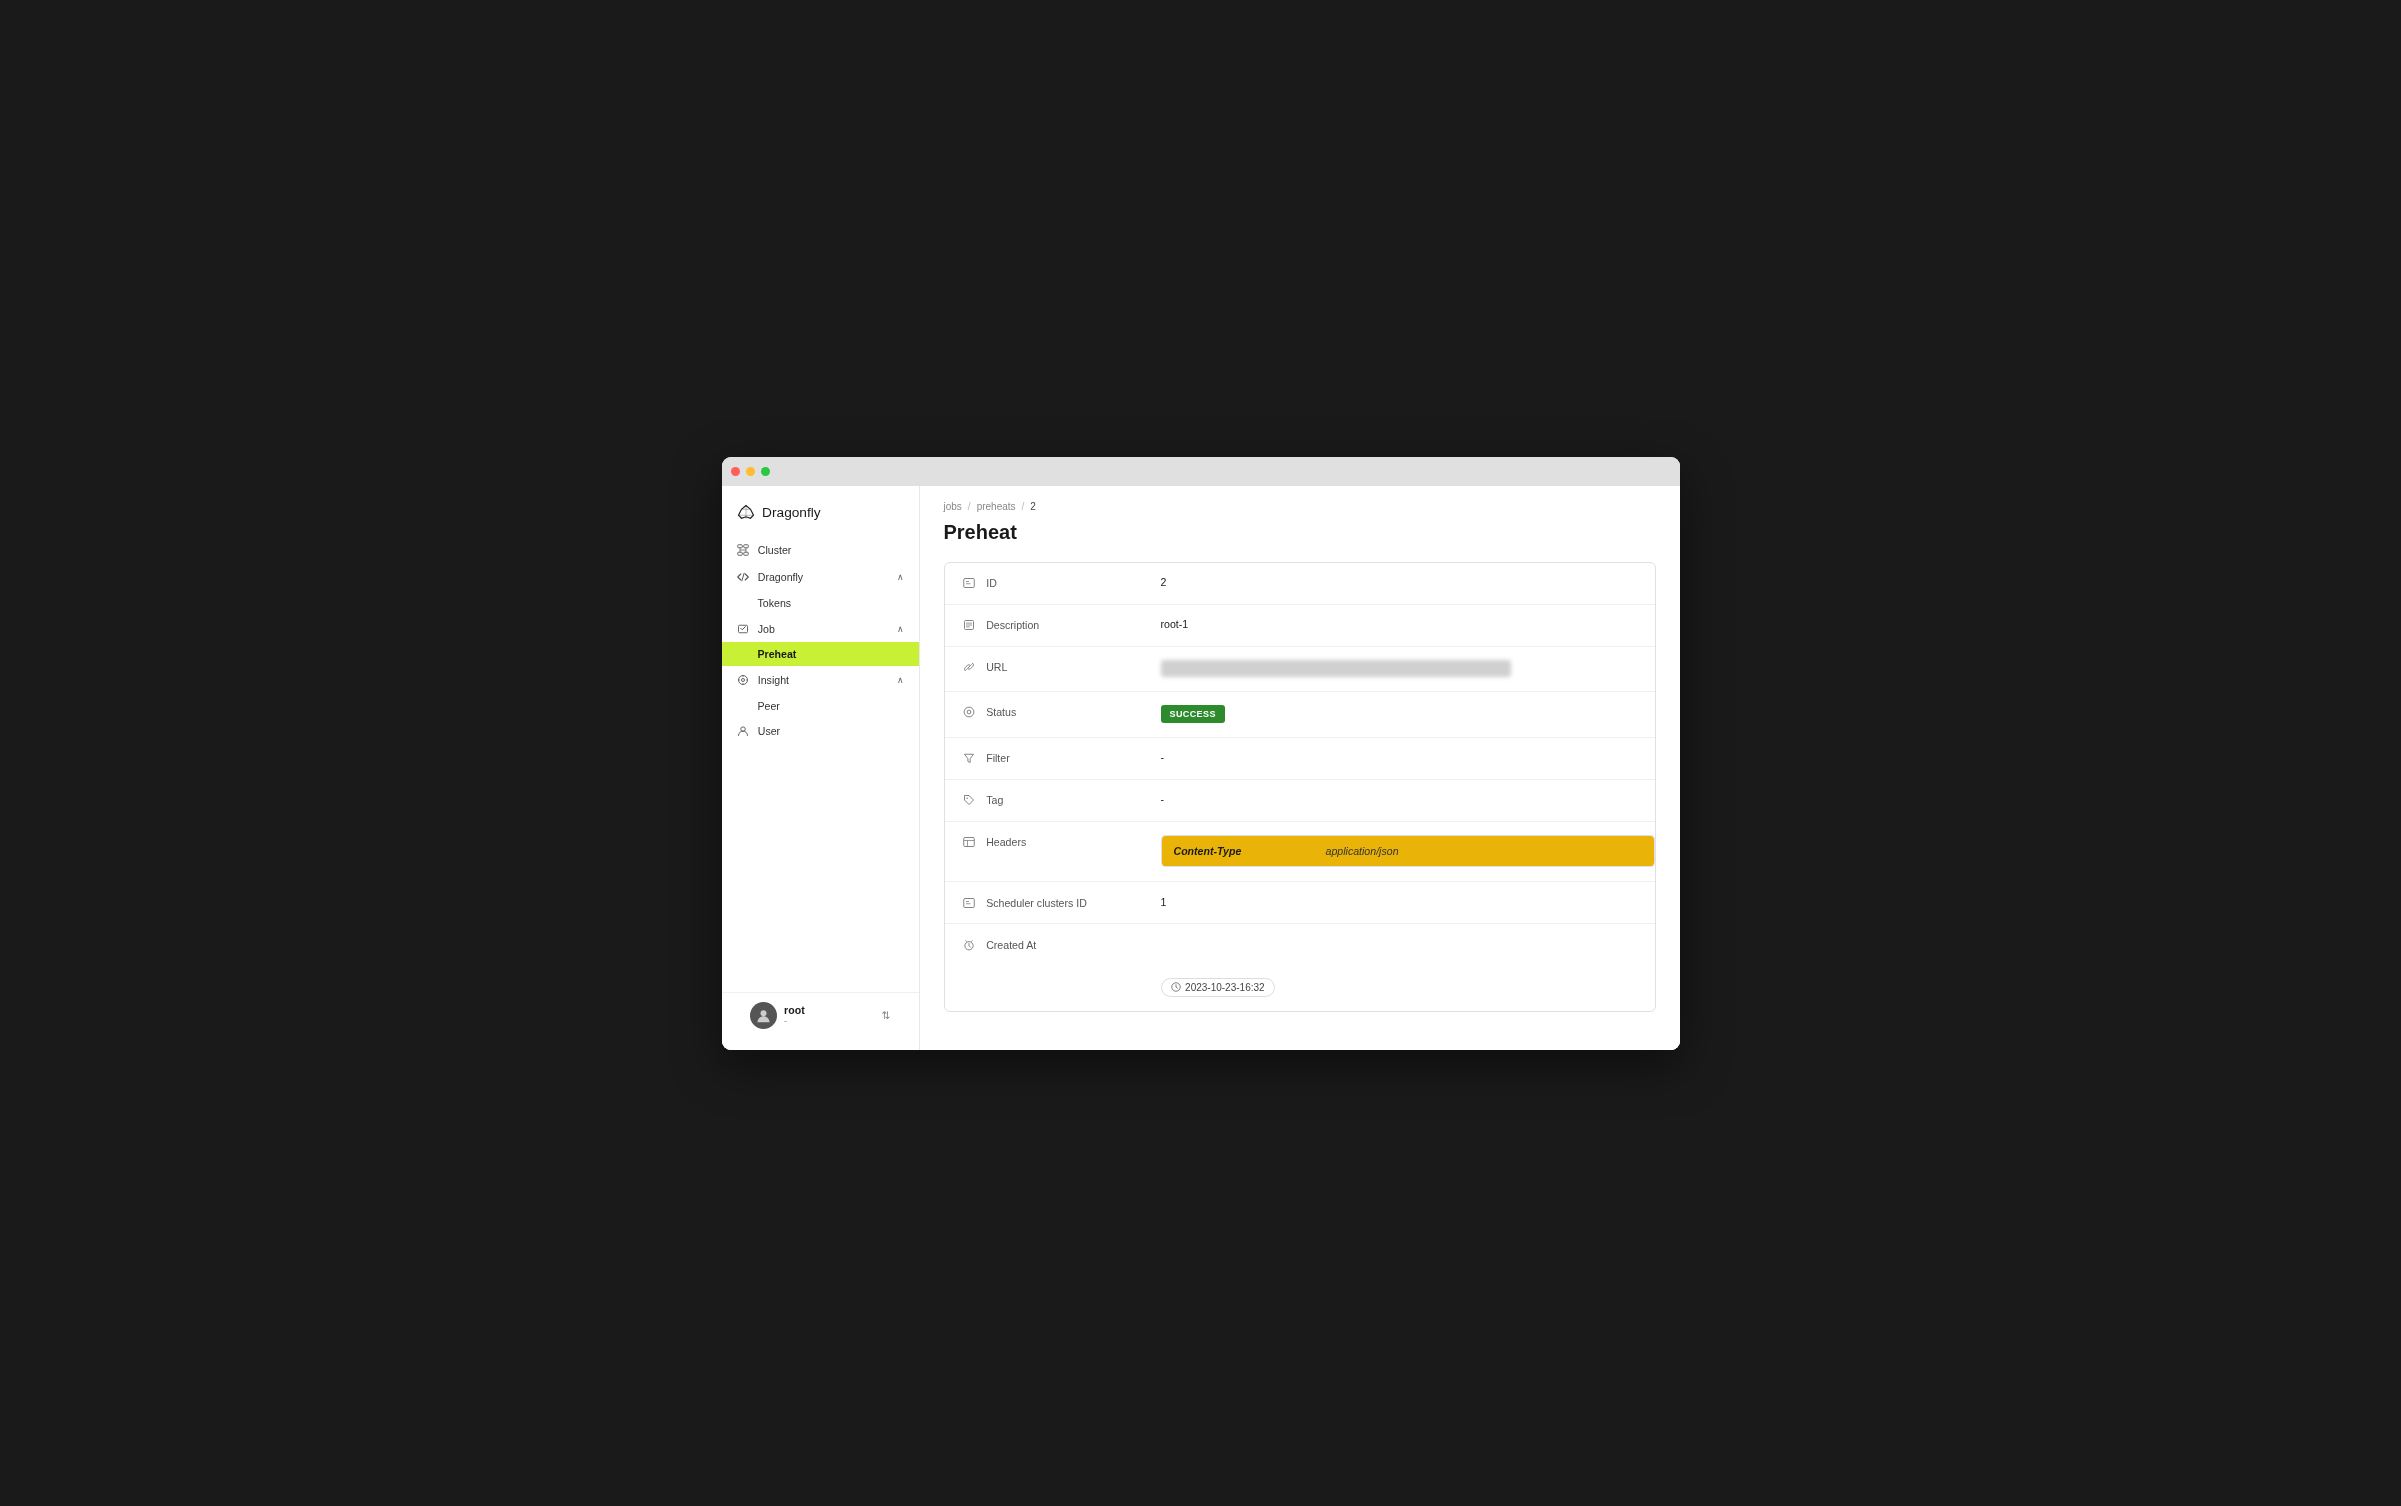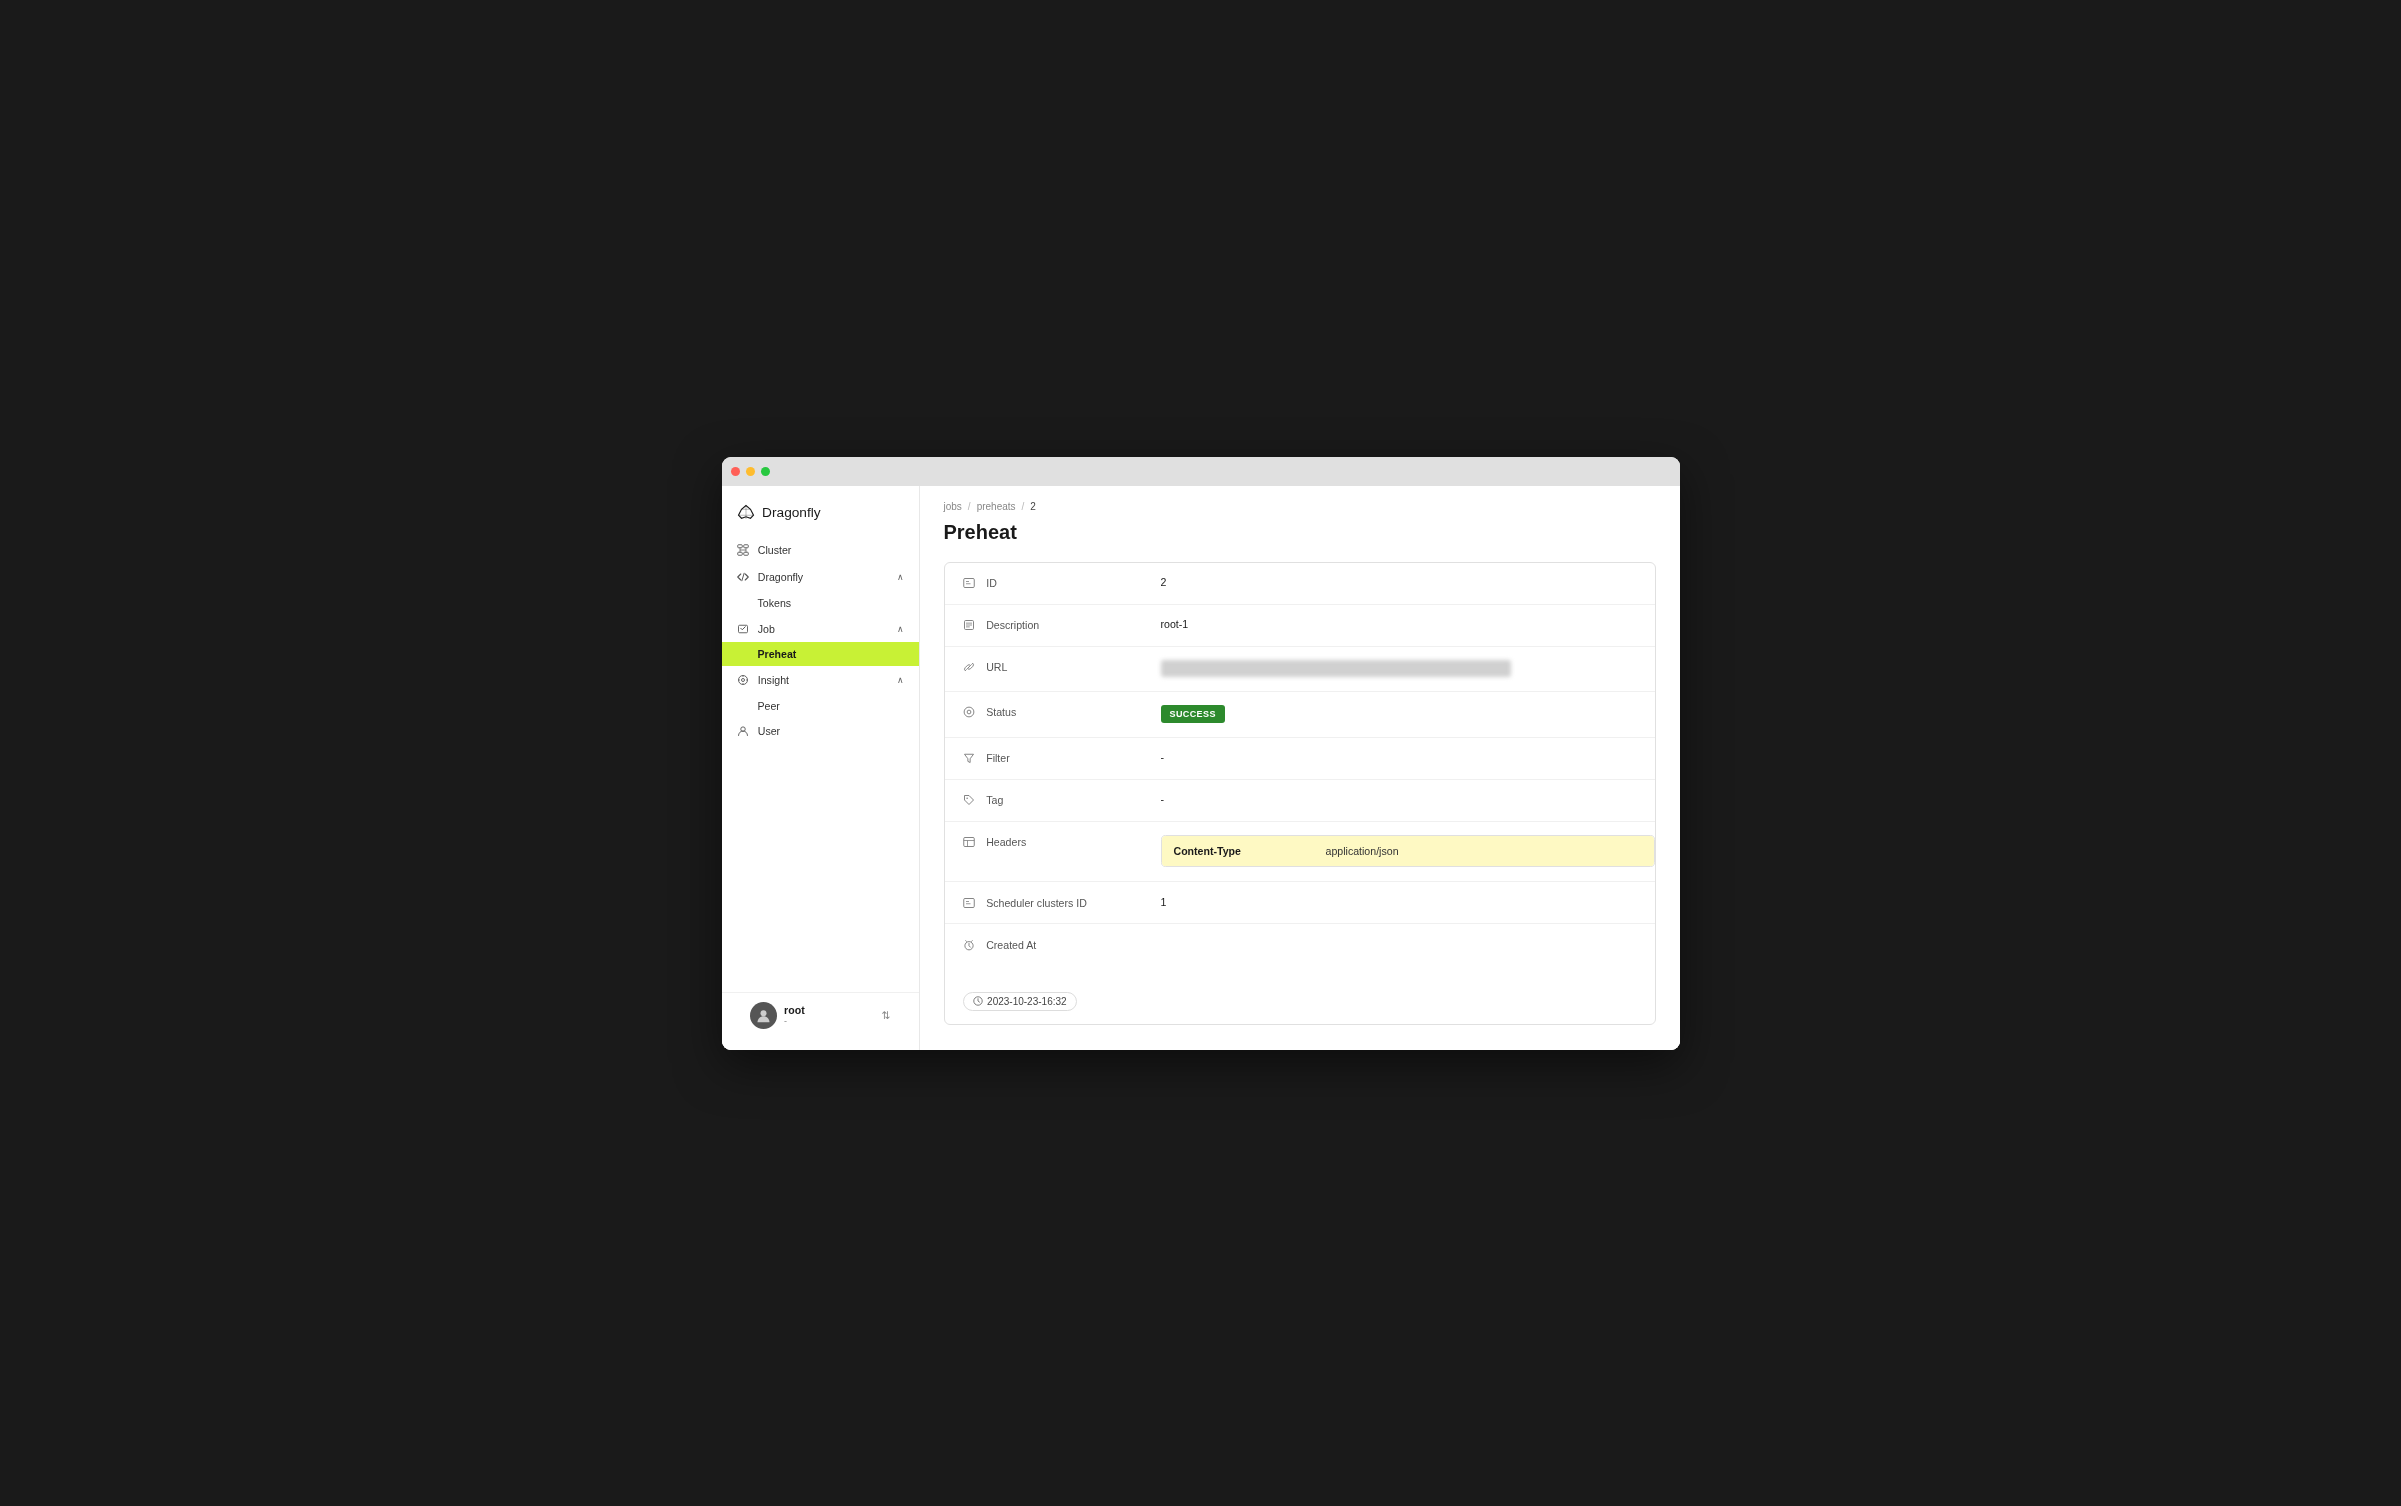--- a/index.html
+++ b/index.html
@@ -158,21 +158,21 @@
       border-radius: 6px;
       overflow: hidden;
       background: white;
     }
     .detail-row {
       display: flex;
       align-items: flex-start;
       padding: 13.7px 18px;
       border-bottom: 0.8px solid #f0f0f0;
     }
-    .detail-row:last-child { border-bottom: none; flex-direction: column; }
+    .detail-row:last-child { border-bottom: none; }
     .detail-label {
       display: flex;
       align-items: center;
       gap: 10px;
       width: 198px;
       flex-shrink: 0;
       font-size: 10.6px;
       color: #555;
     }
     .detail-label .row-icon {
@@ -212,21 +212,22 @@
     .headers-table {
       border: 0.8px solid #e0e0e0;
       border-radius: 4.6px;
       overflow: hidden;
       width: 494px;
     }
     .headers-row {
       display: flex;
       align-items: flex-start;
       padding: 9px 12px;
-      background: #fef9c3;
+      background: #eab308;
+      font-style: italic;
     }
     .headers-key {
       font-size: 10.6px;
       font-weight: 600;
       color: #1a1a1a;
       width: 152px;
     }
     .headers-val {
       font-size: 10.6px;
       color: #333;

